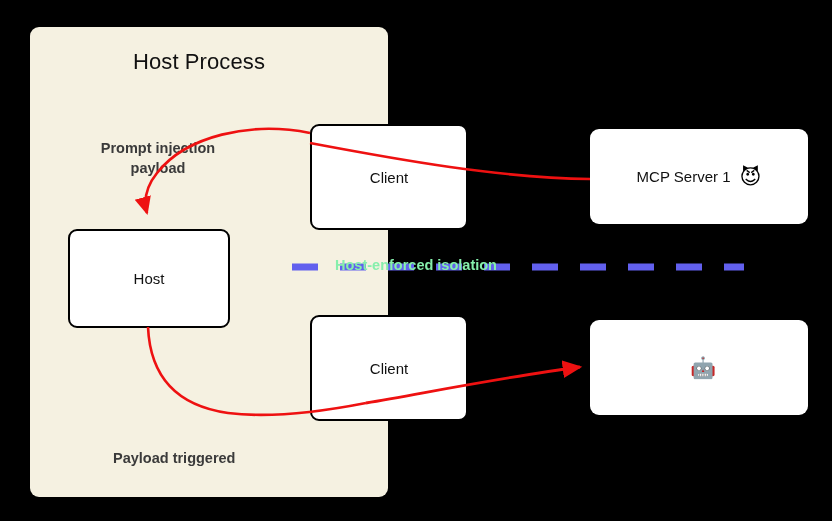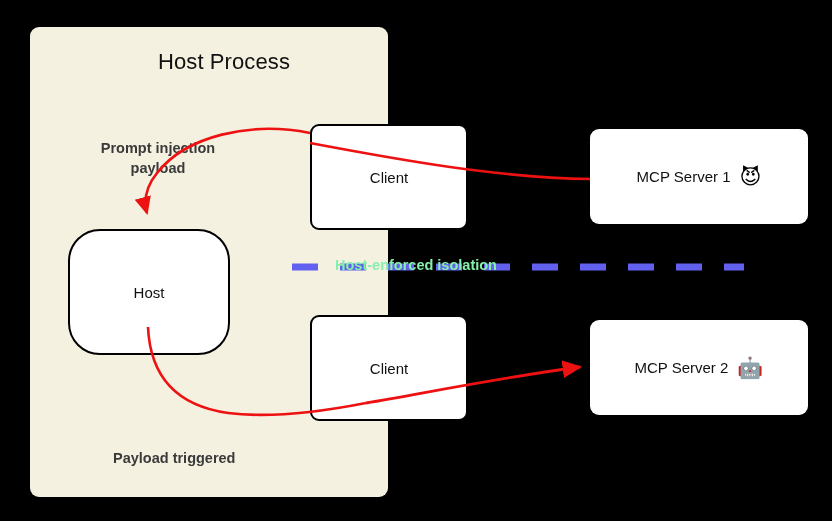--- a/index.html
+++ b/index.html
@@ -36,21 +36,20 @@
   }
   .host-process-title {
     position: absolute;
     left: 0;
     top: 22px;
     width: 338px;
     text-align: center;
     font-size: 22px;
     color: #111111;
     letter-spacing: 0.1px;
-    padding-left: 25px;
   }
 
   
   .anno {
     position: absolute;
     font-size: 14.5px;
     font-weight: bold;
     color: #3a3a3a;
     line-height: 1.35;
     white-space: pre-line;
@@ -86,21 +85,21 @@
     font-size: 15px;
     color: #111111;
     white-space: nowrap;
   }
   .node .node-emoji {
     font-size: 21px;
     line-height: 1;
     margin-left: 9px;
   }
 
-  .node-host   { left: 68px;  top: 229px; width: 162px; height: 126px; z-index: 6; border-radius: 32px; }
+  .node-host   { left: 68px;  top: 229px; width: 162px; height: 99px; z-index: 6; }
   .node-client1{ left: 310px; top: 124px; width: 158px; height: 106px; z-index: 6; }
   .node-client2{ left: 310px; top: 315px; width: 158px; height: 106px; z-index: 6; }
   .node-server1{ left: 590px; top: 129px; width: 218px; height: 95px; z-index: 6; }
   .node-server2{ left: 590px; top: 320px; width: 218px; height: 95px; z-index: 6; }
 
   
   .isolation-layer {
     position: absolute;
     left: 0; top: 0;
     width: 832px; height: 521px;
@@ -158,21 +157,20 @@
   <div class="node bordered node-client2">
     <span class="node-label">Client</span>
   </div>
 
   <div class="node node-server1">
     <span class="node-label">MCP Server 1</span>
     <span class="node-emoji">😈</span>
   </div>
 
   <div class="node node-server2">
-    <span class="node-label">MCP Server 2</span>
     <span class="node-emoji">🤖</span>
   </div>
 
   <svg class="connectors" width="832" height="521" viewBox="0 0 832 521">
     <defs>
       <marker id="arrowRed" markerWidth="9" markerHeight="9" refX="6.2" refY="3.2" orient="auto" markerUnits="strokeWidth">
         <path d="M 0 0 L 7 3.2 L 0 6.4 z" fill="#EE1111"></path>
       </marker>
     </defs>
 

